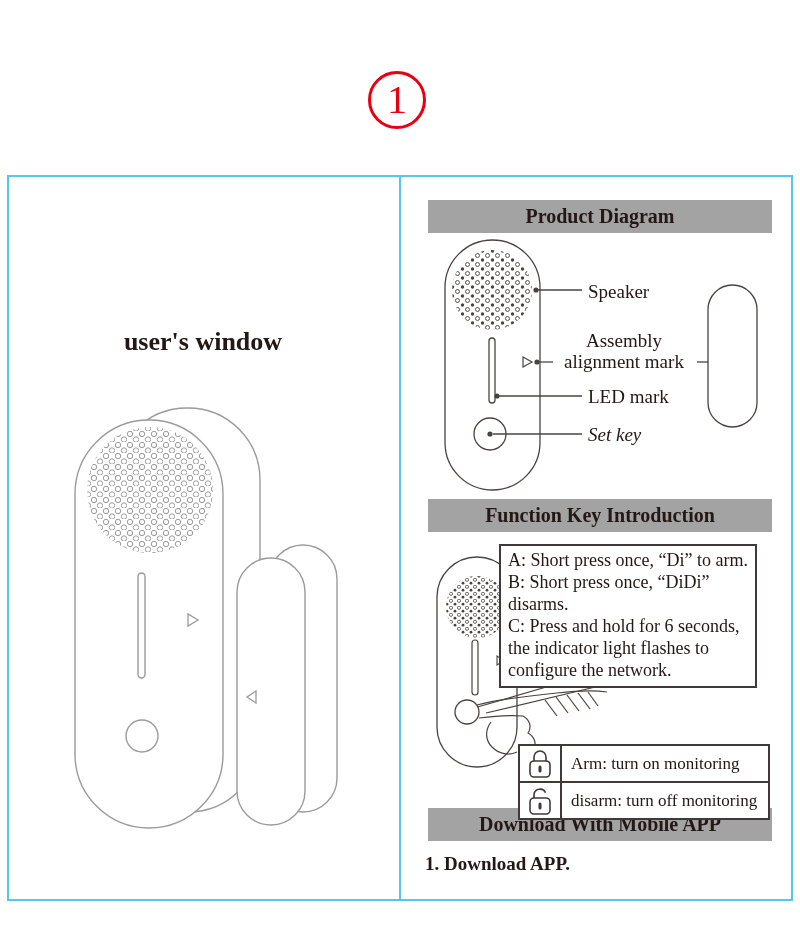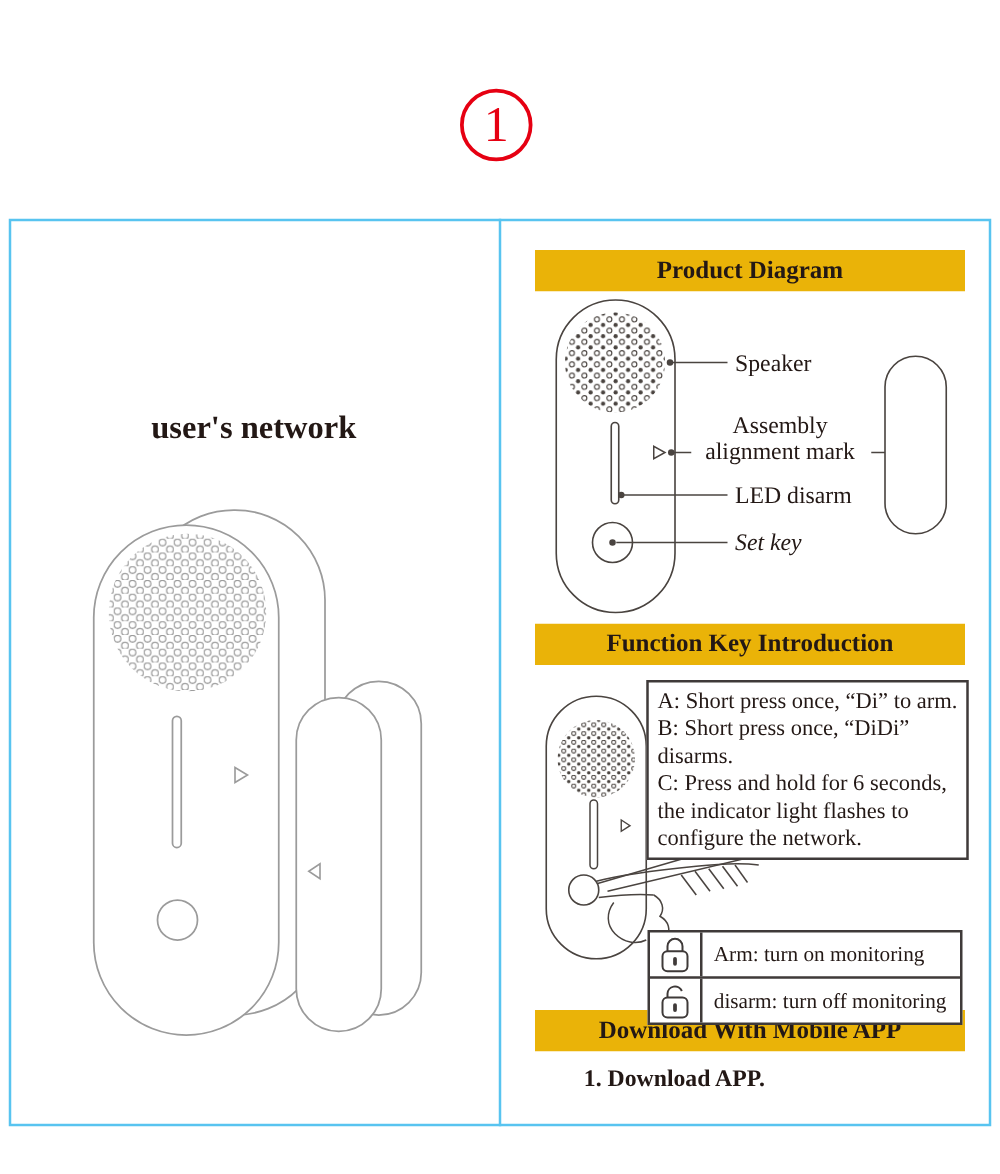--- a/index.html
+++ b/index.html
@@ -15,64 +15,64 @@
   
   #sheet{left:7px;top:175px;width:786px;height:726px;border:2px solid #58c4f0;box-sizing:border-box;}
   #sheet-divider{left:399px;top:175px;width:2px;height:726px;background:#58c4f0;}
 
   
   .manual-title{left:7px;top:244px;width:392px;text-align:center;font-weight:bold;
                 font-size:27px;line-height:34px;}
   .manual-subtitle{left:7px;top:327px;width:392px;text-align:center;font-weight:bold;font-size:26px;}
 
   
-  .section-bar{left:428px;width:344px;height:33px;background:#eab308;display:flex;
+  .section-bar{left:428px;width:344px;height:33px;background:#a3a3a3;display:flex;
                align-items:center;justify-content:center;font-weight:bold;font-size:20px;}
   #hdr-product{top:200px;}
   #hdr-function{top:499px;}
   #hdr-connect{top:808px;}
 
   
   .callout{font-size:19px;line-height:21px;white-space:nowrap;}
   #lbl-speaker{left:588px;top:281px;}
   #lbl-assembly{left:550px;top:330px;width:148px;text-align:center;white-space:normal;}
   #lbl-led{left:588px;top:386px;}
   #lbl-setkey{left:588px;top:424px;font-style:italic;}
 
   
-  #instruction-box{left:517px;top:544px;width:258px;box-sizing:border-box;border:2px solid #3f3a39;
+  #instruction-box{left:499px;top:544px;width:258px;box-sizing:border-box;border:2px solid #3f3a39;
                    background:#ffffff;padding:3px 7px 5px 7px;font-size:18px;line-height:22px;z-index:3;}
 
   
   #mode-table{left:518px;top:722px;width:252px;height:76px;box-sizing:border-box;border:2px solid #3f3a39;
               background:#ffffff;display:flex;flex-direction:column;z-index:3;margin-top:22px;}
   .mode-row{flex:1;display:flex;align-items:stretch;}
   .mode-row + .mode-row{border-top:2px solid #3f3a39;}
   .mode-icon-cell{width:40px;border-right:2px solid #3f3a39;display:flex;align-items:center;justify-content:center;}
   .mode-label-cell{flex:1;display:flex;align-items:center;padding-left:9px;font-size:17px;white-space:nowrap;}
 
-  #download-step{left:425px;top:853px;font-weight:bold;font-size:19px;margin-left:42px;}
+  #download-step{left:425px;top:853px;font-weight:bold;font-size:19px;}
 
   svg{display:block;}
 </style>
 </head>
 <body>
 
 <div id="stage">
 
   <div class="abs" id="page-badge">
     <span>1</span>
   </div>
 
   <div class="abs" id="sheet"></div>
   <div class="abs" id="sheet-divider"></div>
 
   <div class="abs manual-title">
   </div>
-  <div class="abs manual-subtitle">user's network</div>
+  <div class="abs manual-subtitle">user's window</div>
 
   <svg class="abs" style="left:55px;top:398px;" width="300" height="436" viewBox="0 0 300 436">
     <defs>
       <pattern id="dotsA" patternUnits="userSpaceOnUse" width="12" height="11">
         <circle cx="3" cy="3" r="2.7" fill="#ffffff" stroke="#9b9b9b" stroke-width="1"></circle>
         <circle cx="9" cy="8.5" r="2.7" fill="#ffffff" stroke="#9b9b9b" stroke-width="1"></circle>
       </pattern>
     </defs>
 
     <rect x="60" y="10" width="145" height="404" rx="72" fill="#ffffff" stroke="#9b9b9b" stroke-width="1.4"></rect>
@@ -125,21 +125,21 @@
     <line x1="68" y1="199" x2="157" y2="199" stroke="#4a4440" stroke-width="1.3"></line>
 
     <rect x="283" y="50" width="49" height="142" rx="24.5" fill="#ffffff" stroke="#4a4440" stroke-width="1.3"></rect>
   </svg>
 
   <div class="abs callout" id="lbl-speaker">Speaker</div>
   <div class="abs callout" id="lbl-assembly">
     <div>Assembly</div>
     <div>alignment mark</div>
   </div>
-  <div class="abs callout" id="lbl-led">LED disarm</div>
+  <div class="abs callout" id="lbl-led">LED mark</div>
   <div class="abs callout" id="lbl-setkey">Set key</div>
 
   <div class="abs section-bar" id="hdr-function">Function Key Introduction</div>
 
   <svg class="abs" style="left:425px;top:550px;z-index:1;" width="350" height="250" viewBox="0 0 350 250">
     <defs>
       <pattern id="dotsC" patternUnits="userSpaceOnUse" width="8" height="7">
         <circle cx="2" cy="1.8" r="1.6" fill="#ffffff" stroke="#4a4440" stroke-width="0.8"></circle>
         <circle cx="6" cy="5.2" r="1.4" fill="#4a4440"></circle>
       </pattern>

